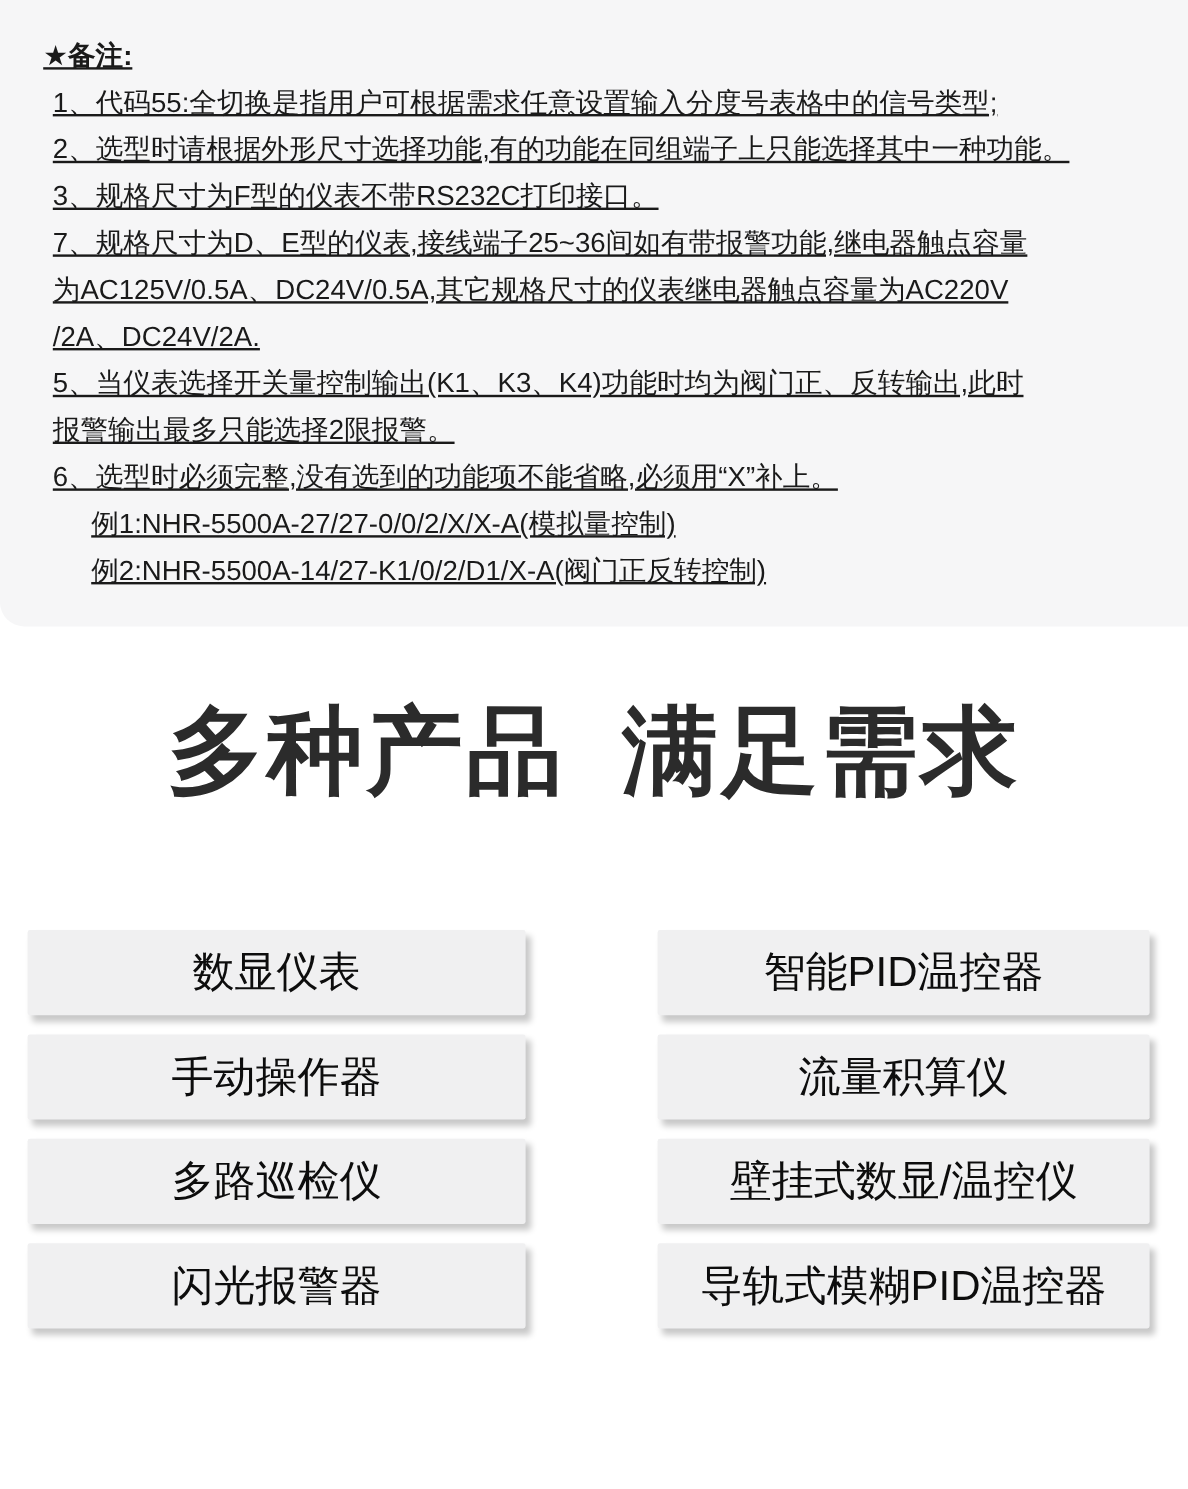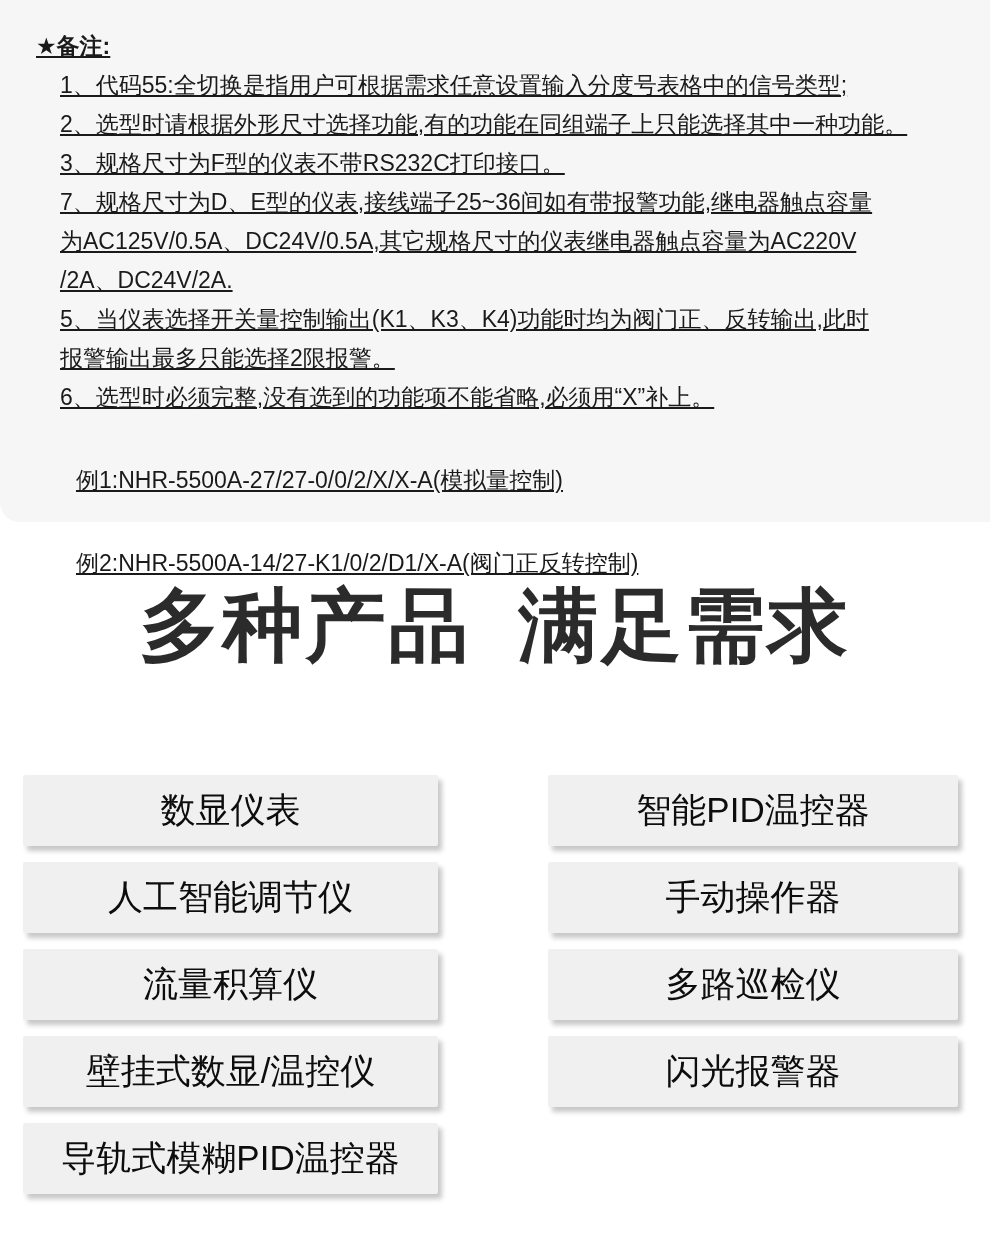--- a/index.html
+++ b/index.html
@@ -24,31 +24,30 @@
     background: #f6f6f7;
     border-radius: 0 0 0 20px;
     padding-top: 27px;
     color: #1a1a1a;
     text-decoration: underline;
   }
   .note-line {
     font-size: 23px;
     line-height: 39px;
     height: 39px;
-    padding-left: 60px;
+    padding-left: 44px;
     white-space: nowrap;
     font-weight: 500;
   }
   .note-line.header {
     padding-left: 36px;
     font-weight: 700;
   }
   .note-line.example {
     padding-left: 76px;
-    margin-top: 44px;
   }
 
   
   .hero {
     padding-top: 64px;
     display: flex;
     justify-content: center;
     gap: 47px;
   }
   .hero-part {
@@ -107,21 +106,20 @@
   </div>
 
   <div class="hero">
     <span class="hero-part">多种产品</span>
     <span class="hero-part">满足需求</span>
   </div>
 
   <div class="products">
     <div class="product-button">数显仪表</div>
     <div class="product-button">智能PID温控器</div>
-    <div class="product-button">人工智能调节仪</div>
     <div class="product-button">手动操作器</div>
     <div class="product-button">流量积算仪</div>
     <div class="product-button">多路巡检仪</div>
     <div class="product-button">壁挂式数显/温控仪</div>
     <div class="product-button">闪光报警器</div>
     <div class="product-button">导轨式模糊PID温控器</div>
   </div>
 
 </div>
 

